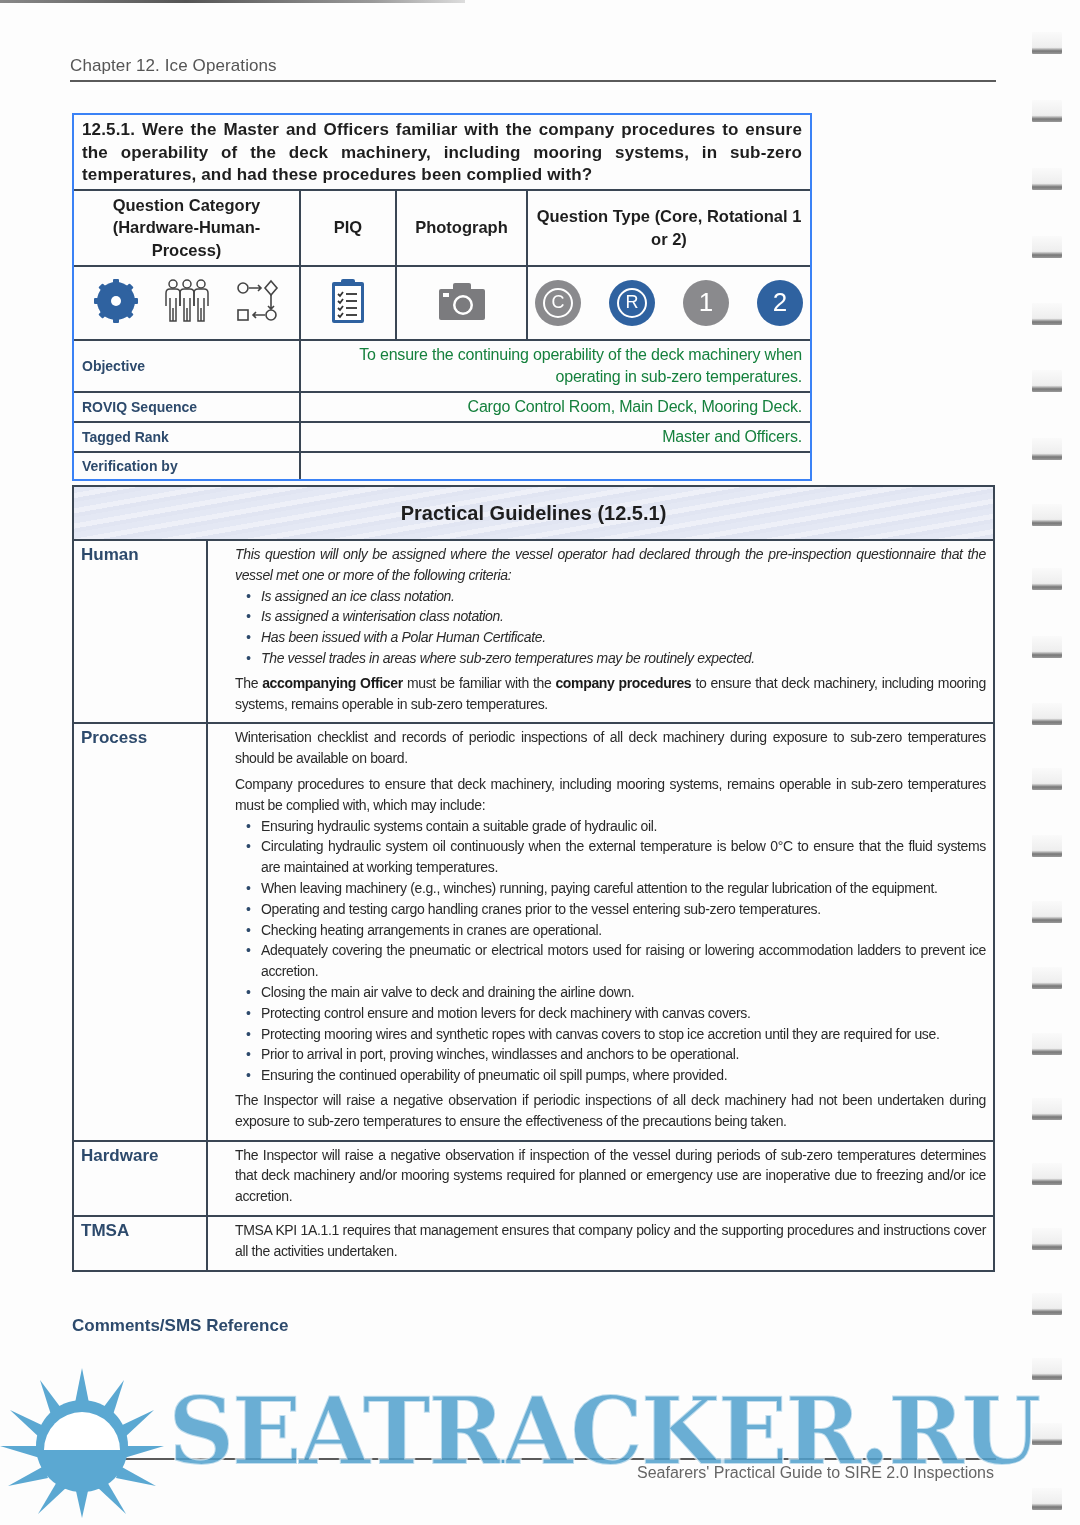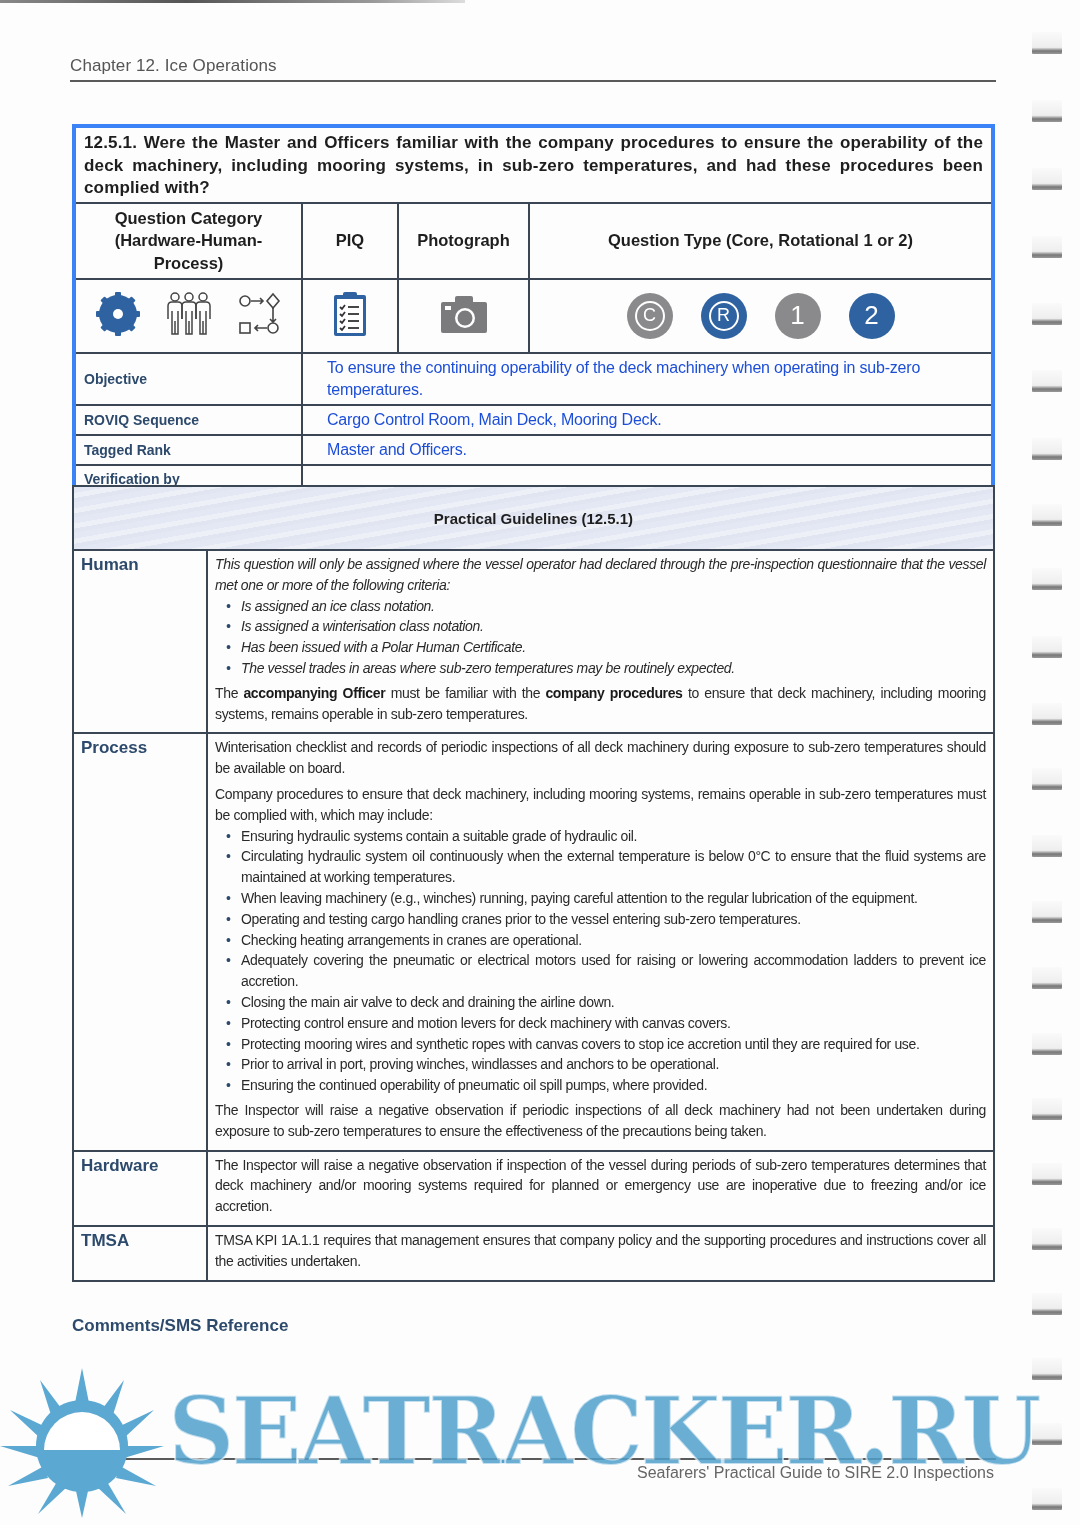--- a/index.html
+++ b/index.html
@@ -4,41 +4,41 @@
 <style>
   * { box-sizing: border-box; margin: 0; padding: 0; }
   html, body { width: 1080px; height: 1525px; background: #fdfdfd; overflow: hidden; }
   body { position: relative; font-family: "Liberation Sans", "DejaVu Sans", sans-serif; color: #1e1e1e; }
 
   .top-strip { position: absolute; left: 0; top: 0; width: 465px; height: 3px; background: linear-gradient(90deg,#888,#555 40%,#999 80%,#ddd); }
 
   .chapter-header { position: absolute; left: 70px; top: 56px; width: 926px; border-bottom: 2px solid #5a5a5a; padding-bottom: 4px; }
   .chapter-title { font-size: 17px; color: #555; letter-spacing: 0.1px; }
 
-  .q-table { position: absolute; left: 72px; top: 124px; width: 923px; border: 4px solid #3b82f6; border-collapse: collapse; }
+  .q-table { position: absolute; left: 72px; top: 113px; width: 740px; border: 2px solid #3b82f6; border-collapse: collapse; }
   .q-title { padding: 4px 8px 2px 8px; font-weight: bold; font-size: 17px; line-height: 22.5px; text-align: justify; border-bottom: 2px solid #3a4654; letter-spacing: 0.15px; }
   .grid-row { display: flex; border-bottom: 2px solid #3a4654; }
   .grid-row:last-child { border-bottom: none; }
   .cell { border-right: 2px solid #3a4654; }
   .cell:last-child { border-right: none; }
   .hdr-cell { display: flex; align-items: center; justify-content: center; text-align: center; font-weight: bold; font-size: 16.5px; line-height: 22.5px; }
   .c1 { width: 227px; } .c2 { width: 96px; } .c3 { width: 131px; } .c4 { flex: 1; }
   .icons-row .cell { height: 72px; display: flex; align-items: center; justify-content: center; }
   .cat-icons { gap: 22px; }
   .qt-icons { gap: 28px; }
   .badge { width: 46px; height: 46px; border-radius: 50%; display: flex; align-items: center; justify-content: center; color: #fff; font-size: 26px; }
   .badge-ring { width: 30px; height: 30px; border: 2px solid #fff; border-radius: 50%; display:flex; align-items:center; justify-content:center; font-size: 18px; }
 
   .label-cell { width: 227px; font-weight: bold; color: #2d4a6c; font-size: 14px; padding: 4px 8px; display: flex; align-items: center; }
-  .value-cell { flex: 1; font-size: 16px; color: #1d4ed8; padding: 3px 24px; line-height: 22px; font-family: "Liberation Sans Narrow", "Liberation Sans", sans-serif; letter-spacing: -0.2px; }
+  .value-cell { flex: 1; font-size: 16px; color: #15803d; padding: 3px 8px; line-height: 22px; font-family: "Liberation Sans Narrow", "Liberation Sans", sans-serif; letter-spacing: -0.2px; text-align: right; }
 
   .pg-table { position: absolute; left: 72px; top: 485px; width: 923px; border: 2px solid #3a4654; }
-  .pg-head { height: 64px; display: flex; align-items: center; justify-content: center; font-weight: bold; font-size: 15px; border-bottom: 2px solid #3a4654;
+  .pg-head { height: 54px; display: flex; align-items: center; justify-content: center; font-weight: bold; font-size: 20px; border-bottom: 2px solid #3a4654;
     background: repeating-linear-gradient(170deg,#e4e8f4 0 6px,#eef0f8 6px 11px,#e1e5f2 11px 15px); text-align: right; }
-  .pg-row { display: flex; border-bottom: 2px solid #3a4654; }
+  .pg-row { display: flex; border-bottom: 2px solid #3a4654; gap: 20px; }
   .pg-row:last-child { border-bottom: none; }
   .pg-label { width: 134px; border-right: 2px solid #3a4654; font-weight: bold; color: #2d4a6c; font-size: 17px; padding: 4px 7px; }
   .pg-body { flex: 1; padding: 3px 7px 8px 7px; font-size: 14px; line-height: 20.8px; color: #2a2a2a; text-align: justify; letter-spacing: -0.35px; }
   .pg-body p { margin-bottom: 5px; }
   .pg-body p:last-child { margin-bottom: 0; }
   .pg-body ul { list-style: none; margin: 0 0 4px 0; }
   .pg-body li { position: relative; padding-left: 26px; }
   .pg-body li::before { content: "•"; position: absolute; left: 11px; color: #2d4a6c; }
   .italic { font-style: italic; }
   .b { font-weight: bold; color: #1a1a1a; }

